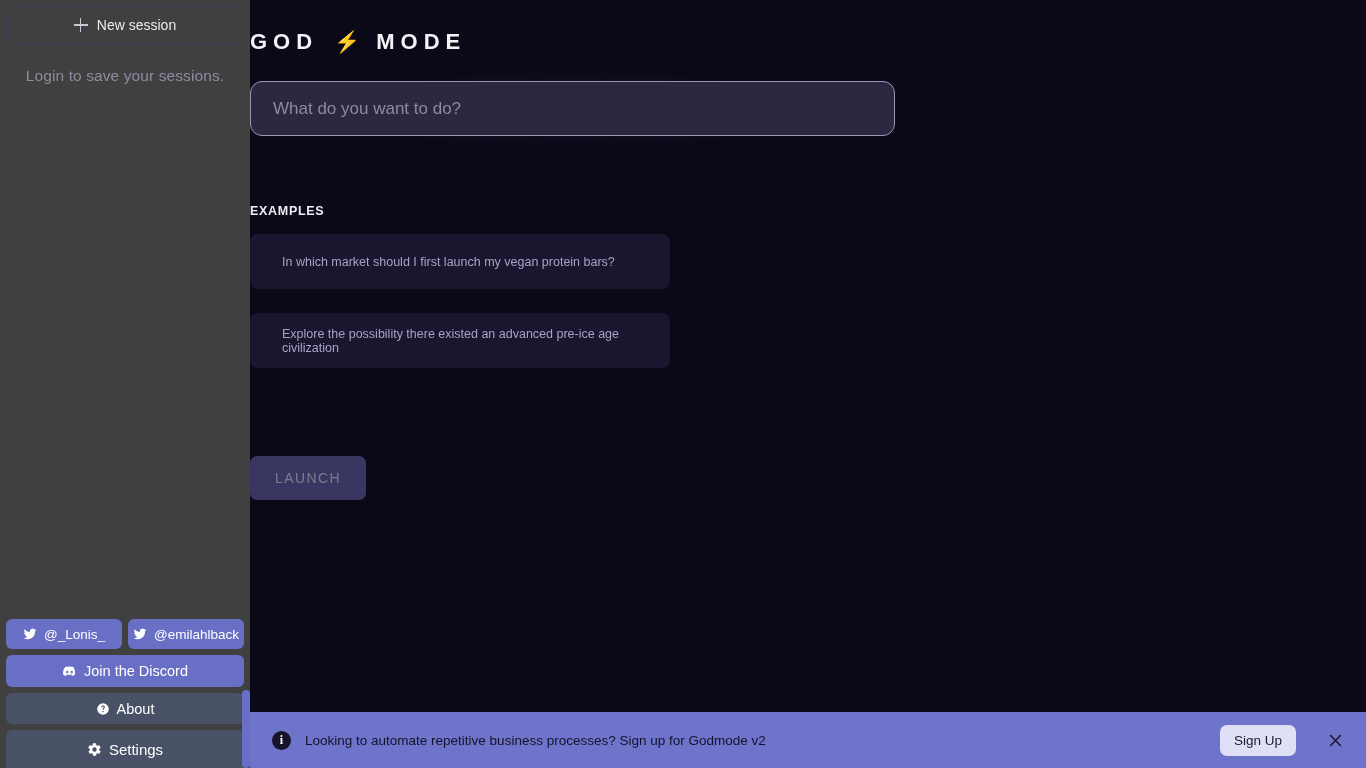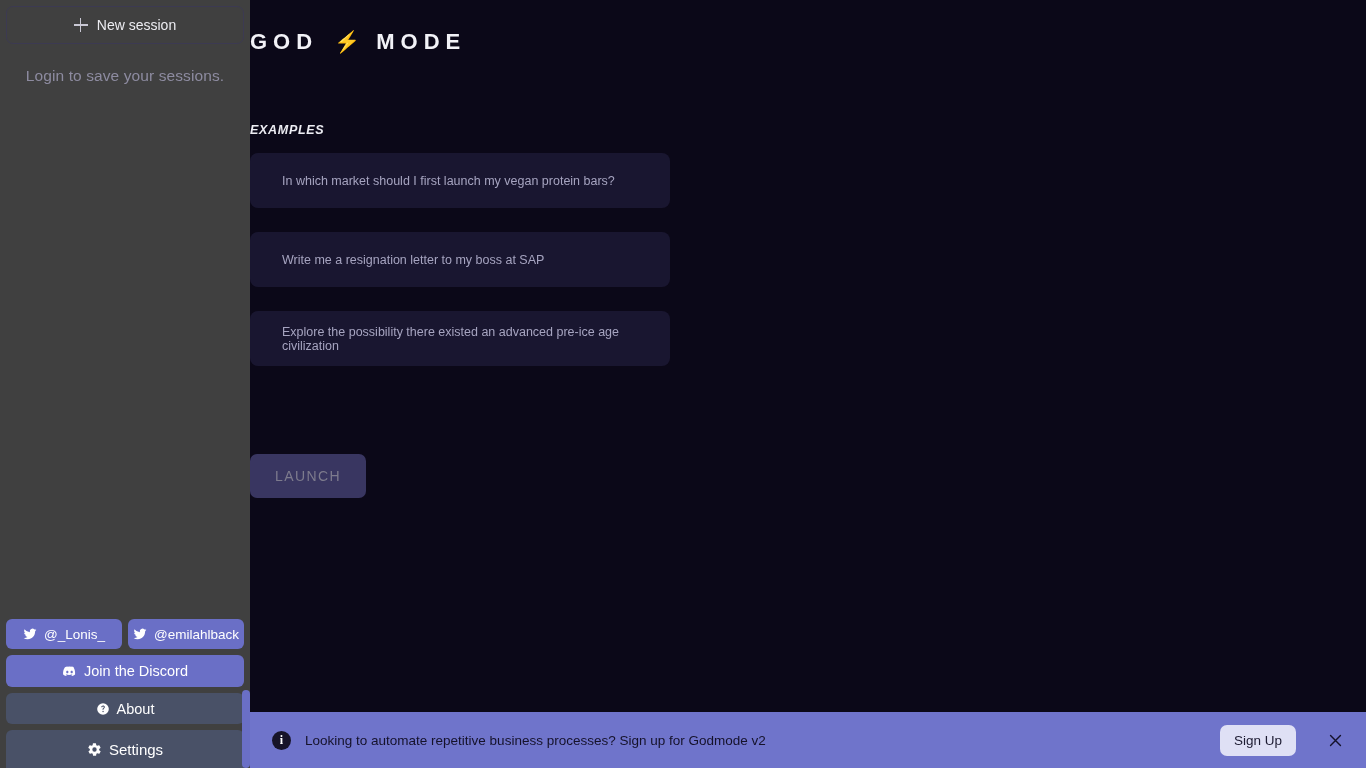--- a/index.html
+++ b/index.html
@@ -183,21 +183,20 @@
   }
   .prompt-input::placeholder { color: #8b8aa0; }
 
   .examples-title {
     margin-top: 68px;
     font-size: 12.5px;
     font-weight: bold;
     letter-spacing: 0.7px;
     color: #ededf3;
     user-select: none;
-    font-style: italic;
   }
 
   .examples {
     margin-top: 16px;
     width: 420px;
     display: flex;
     flex-direction: column;
     gap: 24px;
   }
 
@@ -359,29 +358,30 @@
   </aside>
 
   <main class="main">
 
     <div class="brand">
       <span>GOD</span>
       <span class="bolt">⚡</span>
       <span>MODE</span>
     </div>
 
+    <div class="prompt-wrap">
+      <div class="prompt-glow"></div>
+      <input class="prompt-input" type="text" placeholder="What do you want to do?" style="">
+    </div>
 
     <div class="examples-title">EXAMPLES</div>
 
     <div class="examples">
       <div class="example-card">
         <span>In which market should I first launch my vegan protein bars?</span>
-      </div>
-      <div class="example-card">
-        <span>Write me a resignation letter to my boss at SAP</span>
       </div>
       <div class="example-card">
         <span>Explore the possibility there existed an advanced pre-ice age civilization</span>
       </div>
     </div>
 
     <button class="launch-btn">LAUNCH</button>
 
   </main>
 

